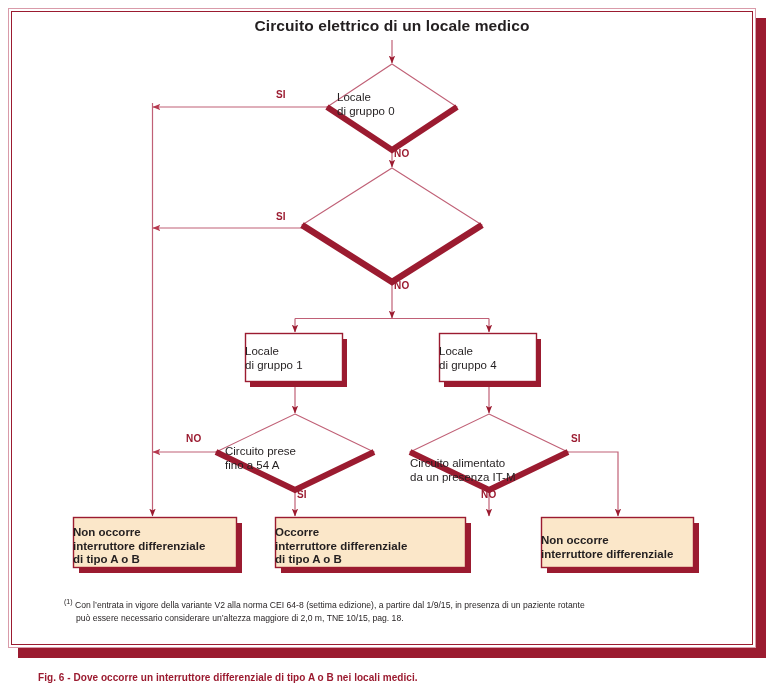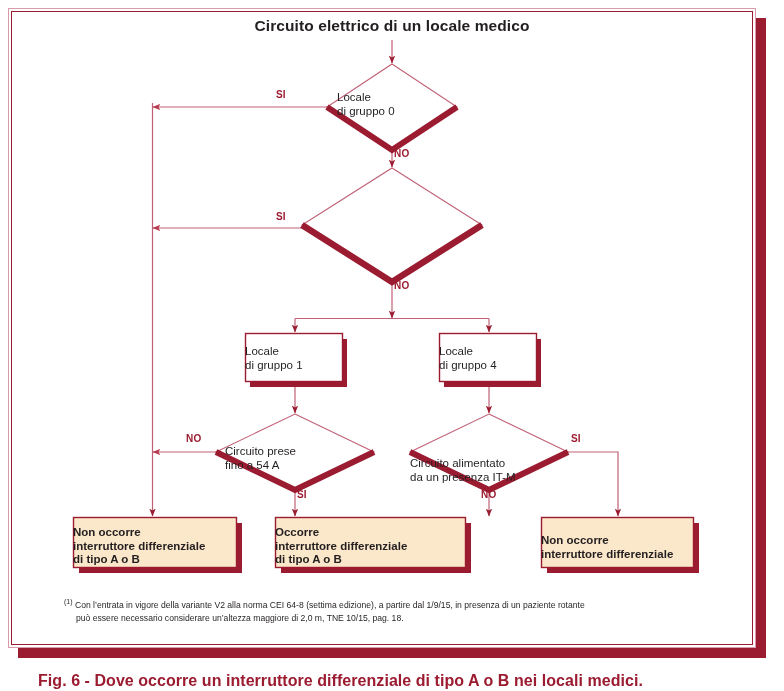--- a/index.html
+++ b/index.html
@@ -29,21 +29,21 @@
   .result-text{font-size:11.5px;font-weight:bold;color:#231f20;}
   .yn{position:absolute;font-size:10px;font-weight:bold;color:#9B1B30;
       letter-spacing:.2px;}
 
   .footnote{position:absolute;left:64px;top:597px;width:660px;
             font-size:8.6px;line-height:1.55;color:#231f20;}
   .footnote .fn-mark{font-size:7px;vertical-align:super;}
   .footnote .fn-l2{display:block;padding-left:12px;}
 
   .caption{position:absolute;left:8px;top:672px;width:700px;
-           font-size:16px;font-weight:bold;color:#9B1B30;letter-spacing:.05px;padding-left:30px;}
+           font-size:10px;font-weight:bold;color:#9B1B30;letter-spacing:.05px;padding-left:30px;}
 </style>
 </head>
 <body>
 
 <div id="stage">
 
   <div class="frame-shadow"></div>
   <div class="frame-outer"></div>
   <div class="frame-inner"></div>
 

